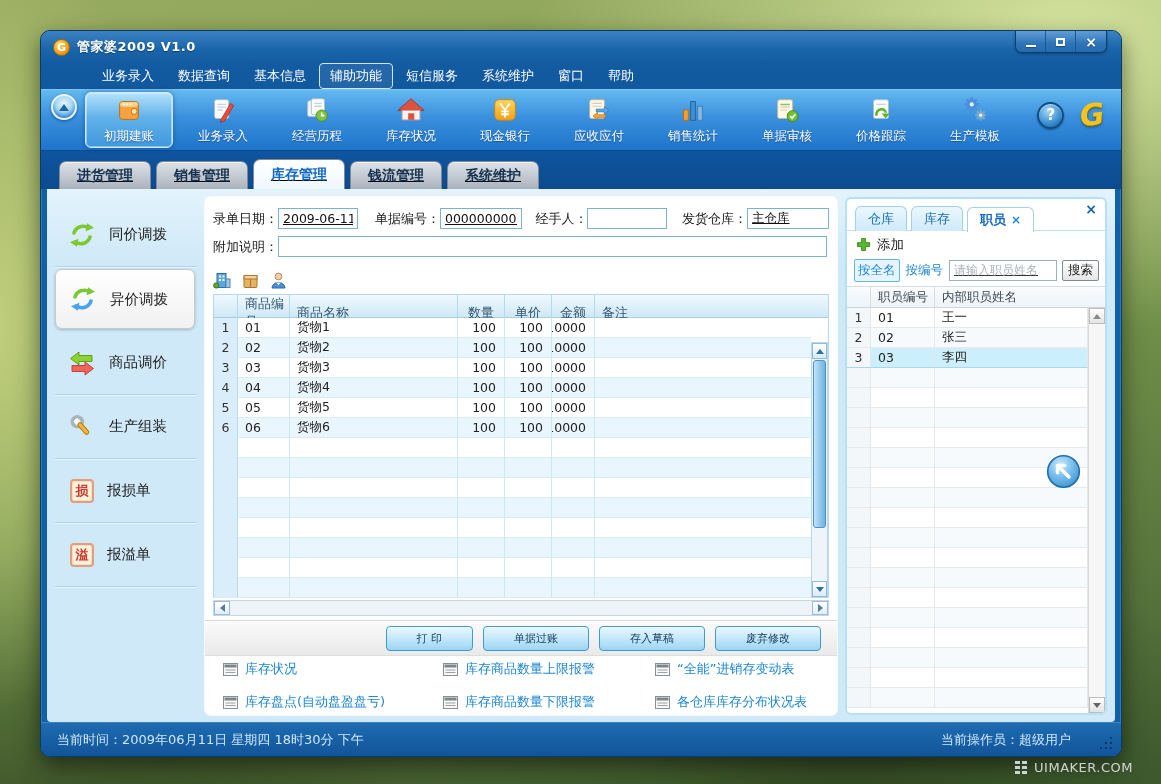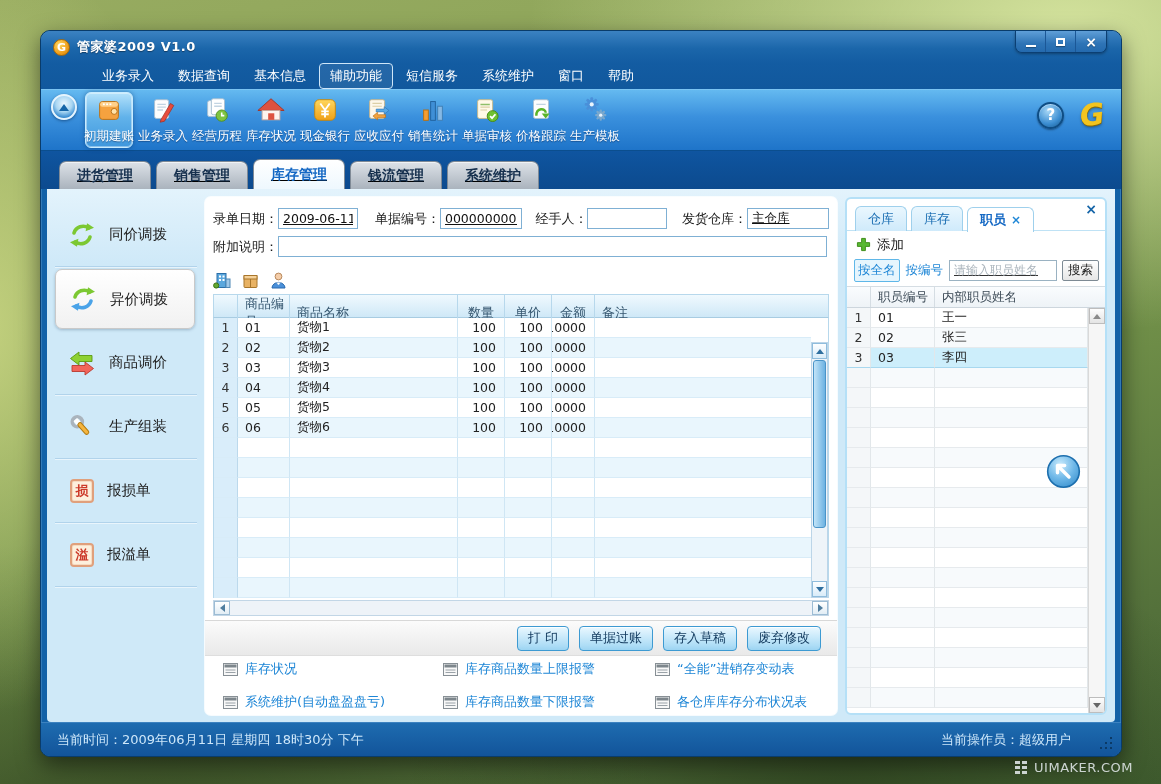--- a/index.html
+++ b/index.html
@@ -41,21 +41,21 @@
     background:linear-gradient(180deg,#135ca2,#11589d); }
   .menu-item{ color:#fff; font-size:13px; padding:3px 10px; border:1px solid transparent; border-radius:4px; cursor:default;}
   .menu-item.active{ border-color:#cfe6f8; background:rgba(255,255,255,.08); }
   
   .toolbar{ height:62px; background:linear-gradient(180deg,#64b9f0 0%, #3a90dd 45%, #1e74c9 100%);
     border-top:1px solid #7cc4f2; border-bottom:1px solid #0b4e8e; display:flex; align-items:center; padding:0 10px; position:relative;}
   .collapse-btn{ width:26px; height:26px; border-radius:50%; margin-right:8px; align-self:flex-start; margin-top:4px;
     background:radial-gradient(circle at 50% 35%, #e9f6ff, #a9d6f2 45%, #3c8ed2 75%, #16619f);
     border:2px solid #e6f4fd; box-shadow:0 1px 3px rgba(0,30,70,.5); display:flex; align-items:center; justify-content:center;}
   .collapse-btn i{ width:0;height:0;border-left:5px solid transparent;border-right:5px solid transparent;border-bottom:7px solid #1565a8;}
-  .tb-item{ width:48px; height:56px; display:flex; flex-direction:column; align-items:center; justify-content:center;
+  .tb-item{ width:88px; height:56px; display:flex; flex-direction:column; align-items:center; justify-content:center;
     gap:3px; border-radius:6px; margin-right:6px; cursor:default;}
   .tb-item.active{ background:linear-gradient(180deg,#b4e2fb,#61b2ea 45%,#3f97dd);
     border:1px solid #c8ecff; box-shadow:inset 0 0 0 1px rgba(255,255,255,.4), 0 0 5px rgba(0,40,90,.45);}
   .tb-item .tb-label{ color:#fff; font-size:12.5px; text-shadow:0 1px 1px rgba(0,20,60,.45); white-space:nowrap;}
   .tb-item svg{ width:30px; height:30px; }
   .tb-right{ position:absolute; right:16px; top:10px; display:flex; align-items:center; gap:16px;}
   .help-btn{ width:27px;height:27px;border-radius:50%;
     background:radial-gradient(circle at 40% 30%, #a8d8f7, #3c8ed2 60%, #15598f);
     border:2px solid #0f4d84; color:#fff; font-weight:bold; font-size:15px; display:flex;align-items:center;justify-content:center;
     box-shadow:0 1px 2px rgba(0,0,0,.4), inset 0 1px 1px rgba(255,255,255,.5);}
@@ -122,21 +122,21 @@
   .tri-right{width:0;height:0;border-top:4px solid transparent;border-bottom:4px solid transparent;border-left:5px solid #4f7d9e;}
   .v-thumb{ margin:1px 1px; height:168px; border:1px solid #4a94c8; border-radius:3px;
     background:linear-gradient(90deg,#c2e4f8,#6cb2e2);}
   .v-spacer{flex:1;}
   .hscroll{ height:16px; margin:2px 8px 0 8px; background:#eef3f8; border:1px solid #c2d6e6; display:flex;}
   .hsc-btn{ width:16px; background:linear-gradient(180deg,#ffffff,#e2edf5); border:1px solid #9dbcd4; display:flex;align-items:center;justify-content:center; flex:none;}
   .h-spacer{flex:1;}
   
   .btn-strip{ height:36px; margin-top:4px; background:linear-gradient(180deg,#fbfbfb,#e9e9e9);
     border-top:1px solid #d8d8d8; border-bottom:1px solid #dedede; display:flex; align-items:center; justify-content:flex-end; gap:10px; padding-right:16px;}
-  .act-btn{ height:25px; padding:0 10px; font-size:13px; color:#123a5e; font-family:inherit;
+  .act-btn{ height:25px; padding:0 30px; font-size:11px; color:#123a5e; font-family:inherit;
     background:linear-gradient(180deg,#eaf8ff,#aeddf6 80%,#9cd4f2); border:1px solid #3d9ad2; border-radius:4px;
     box-shadow:inset 0 1px 0 rgba(255,255,255,.8); cursor:default; white-space:nowrap;}
   
   .links{ flex:1; display:grid; grid-template-columns:220px 212px 1fr; align-content:center; row-gap:15px; padding:4px 4px 4px 18px;}
   .link-item{ display:flex; align-items:center; gap:7px; font-size:13px; color:#1e86d6; cursor:default; white-space:nowrap;}
   .link-item svg{flex:none;}
   
   .right-panel{ width:262px; background:#fff; border:2px solid #b5e0f7; border-radius:6px; position:relative;
     display:flex; flex-direction:column; overflow:hidden;}
   .panel-close{ position:absolute; top:2px; right:8px; color:#1565a8; font-weight:bold; font-size:14px; cursor:default;}
@@ -641,21 +641,21 @@
             </svg>
           <span>“全能”进销存变动表</span>
         </div>
         <div class="link-item">
           <svg width="15" height="13" viewBox="0 0 15 13">
               <rect x="0.5" y="0.5" width="14" height="12" fill="#f8f8f8" stroke="#878f95"></rect>
               <rect x="1.5" y="1.5" width="12" height="3" fill="#7d868c"></rect>
               <line x1="2.5" y1="7" x2="12.5" y2="7" stroke="#9aa2a8"></line>
               <line x1="2.5" y1="9.5" x2="12.5" y2="9.5" stroke="#9aa2a8"></line>
             </svg>
-          <span>系统维护(自动盘盈盘亏)</span>
+          <span>库存盘点(自动盘盈盘亏)</span>
         </div>
         <div class="link-item">
           <svg width="15" height="13" viewBox="0 0 15 13">
               <rect x="0.5" y="0.5" width="14" height="12" fill="#f8f8f8" stroke="#878f95"></rect>
               <rect x="1.5" y="1.5" width="12" height="3" fill="#7d868c"></rect>
               <line x1="2.5" y1="7" x2="12.5" y2="7" stroke="#9aa2a8"></line>
               <line x1="2.5" y1="9.5" x2="12.5" y2="9.5" stroke="#9aa2a8"></line>
             </svg>
           <span>库存商品数量下限报警</span>
         </div>

